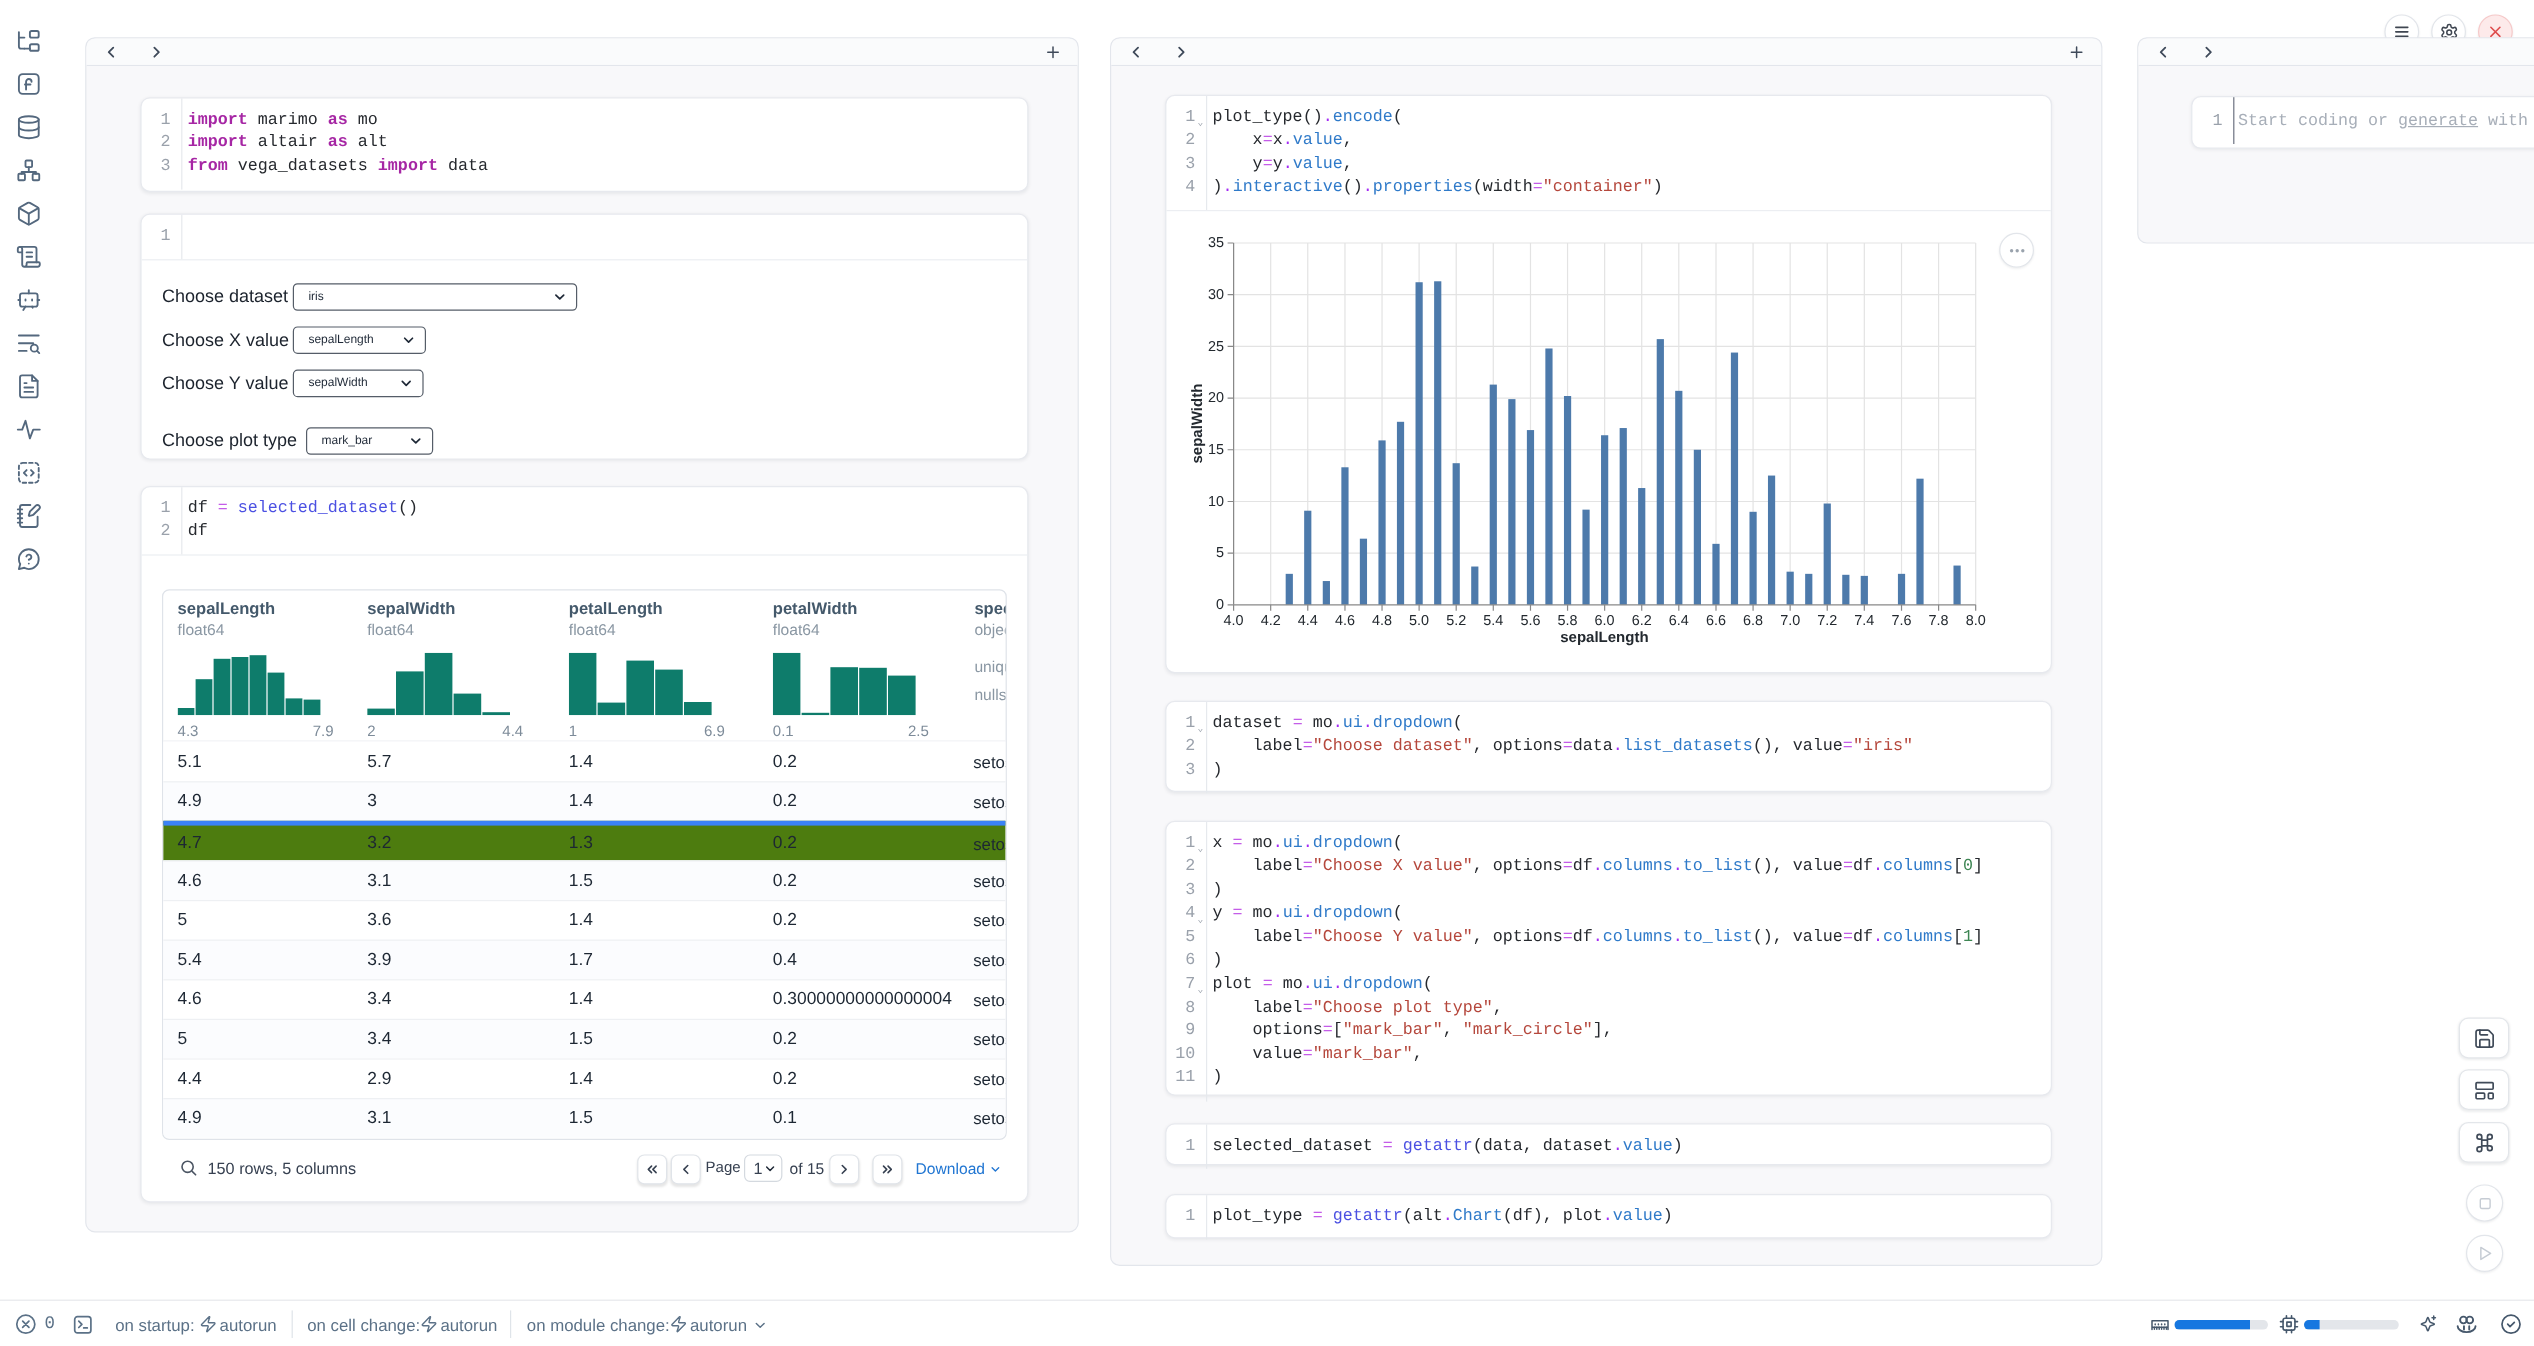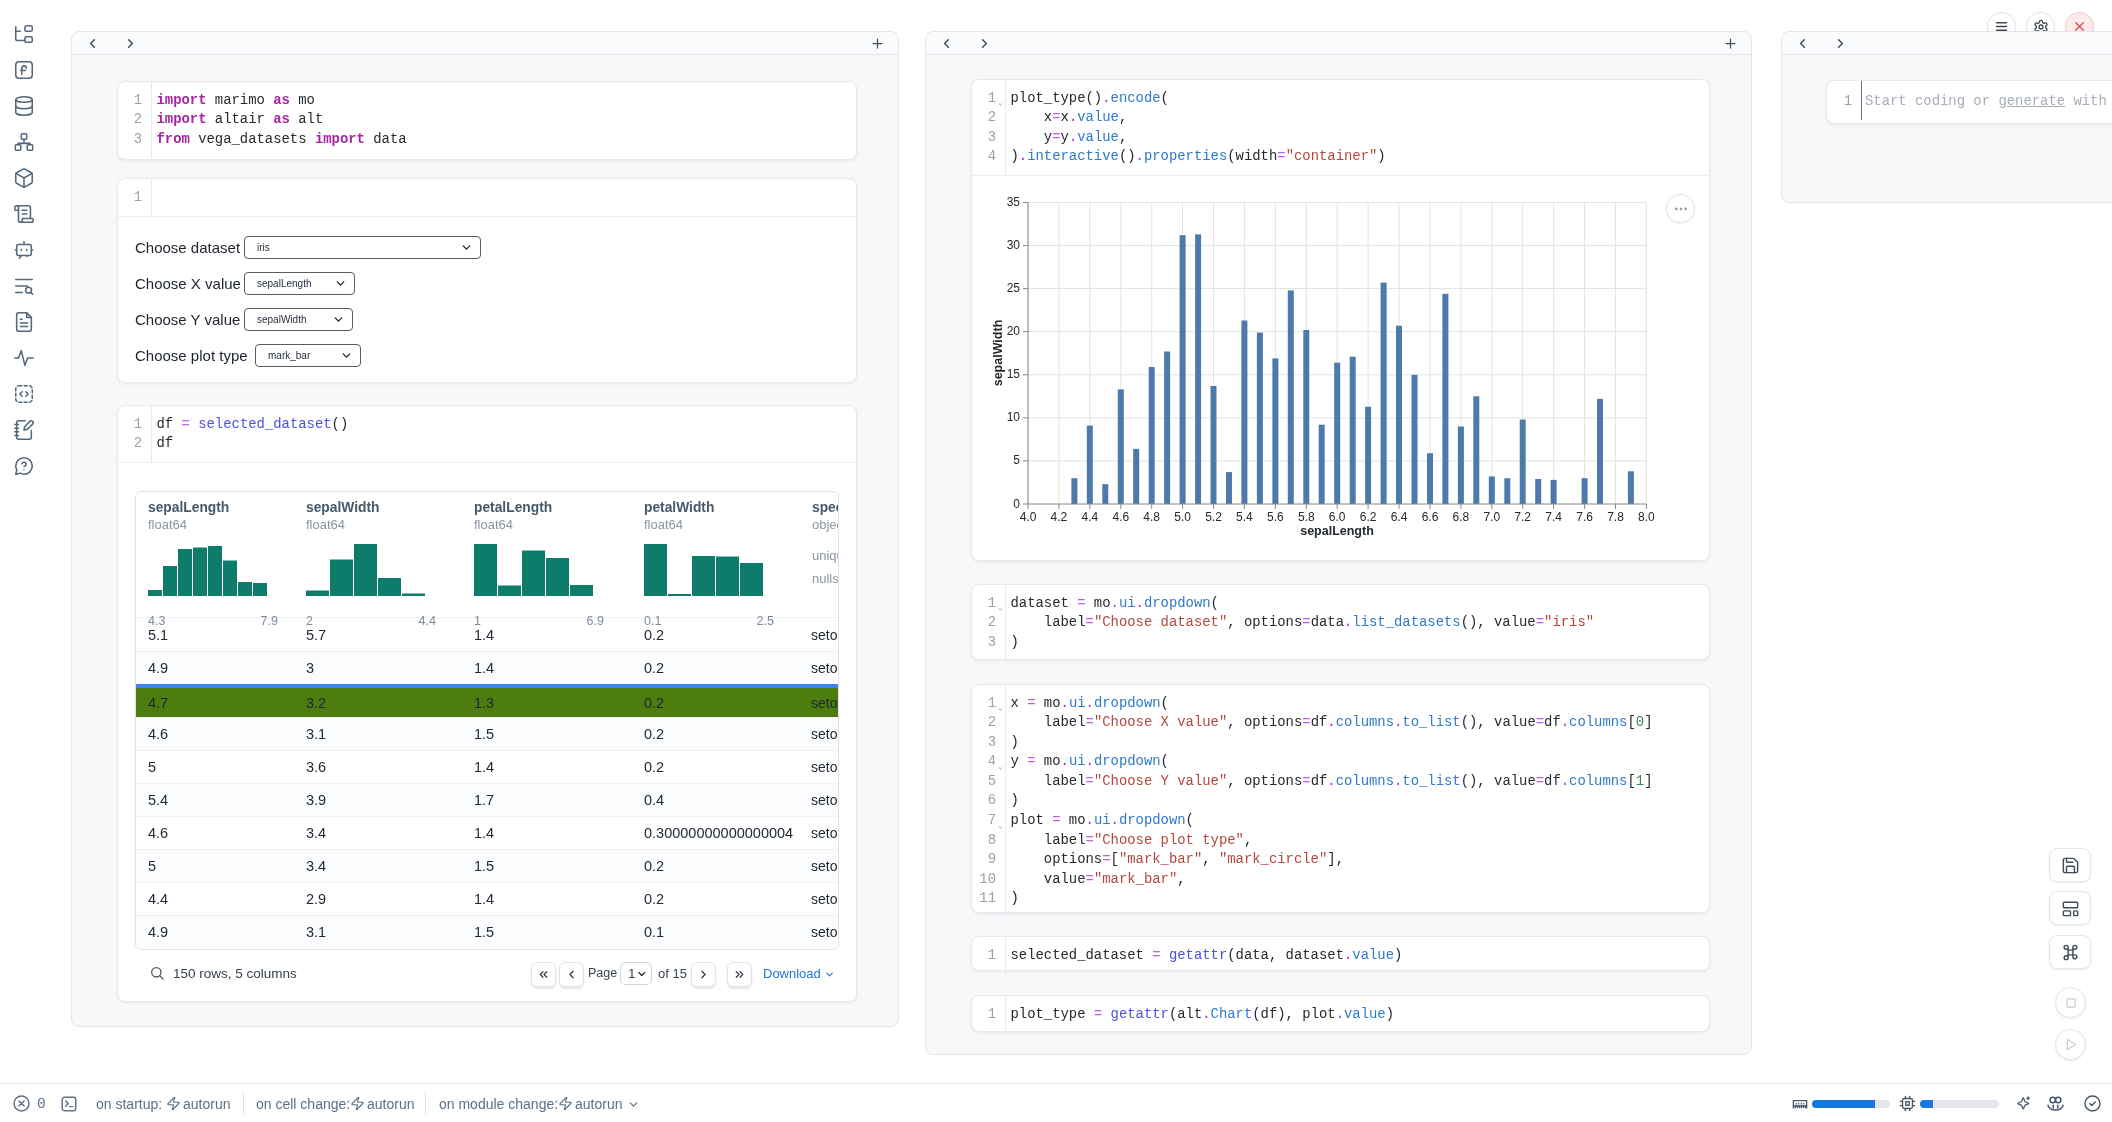--- a/index.html
+++ b/index.html
@@ -18,21 +18,21 @@
 .n{color:#3d8653}
 svg{display:block}
 .ic{position:absolute;left:13px;color:#54687e}
 .hbtn{position:absolute;top:0;height:23px;display:flex;align-items:center;color:#3f4a5a}
 .rowlab{font-size:15px;color:#1c232d;display:inline-block;flex:none}
 .sel{display:inline-flex;align-items:center;justify-content:space-between;height:23px;border:1px solid #555d68;border-radius:4px;background:#fff;font-size:10px;color:#1f2937;padding:0 7px 0 12px}
 .crc{position:absolute;border-radius:50%;background:#fff;border:1px solid #e2e5ea;box-shadow:0 1px 2px rgba(16,24,40,.08);display:flex;align-items:center;justify-content:center}
 .sqbtn{position:absolute;left:2049px;width:42px;height:34px;background:#fff;border:1px solid #e3e6ea;border-radius:8px;box-shadow:0 1px 2px rgba(16,24,40,.08);display:flex;align-items:center;justify-content:center;color:#404b59}
 .thn{font-size:13.8px;font-weight:bold;color:#44596b;line-height:18px;white-space:nowrap}
 .thd{font-size:13px;color:#8a97a3;line-height:16px;white-space:nowrap}
-.thx{display:flex;justify-content:space-between;font-size:12.5px;color:#7d8b99;margin-top:18px;width:130px}
+.thx{display:flex;justify-content:space-between;font-size:12.5px;color:#7d8b99;margin-top:6px;width:130px}
 .pgb{position:absolute;top:3px;width:25px;height:25px;background:#fff;border:1px solid #e0e4e9;border-radius:6px;box-shadow:0 2px 2px rgba(0,0,0,.1);display:inline-flex;align-items:center;justify-content:center}
 .fold{position:absolute;font-size:8px;color:#9aa1ab;letter-spacing:0}
 </style></head>
 <body>
 
 <div class="ic" style="top:24px">
     <svg width="22" height="22" viewBox="0 0 24 24" fill="none" stroke="currentColor" stroke-width="1.7" stroke-linecap="round" stroke-linejoin="round">
       <path d="M3 3v13a2 2 0 0 0 2 2h3"></path>
       <path d="M3 8h5"></path>
       <rect x="13" y="2" width="8" height="6" rx="1.5"></rect>
@@ -178,21 +178,21 @@
           <span class="sel" style="width:237px">iris <svg width="13" height="13" viewBox="0 0 24 24" fill="none" stroke="#1f2937" stroke-width="2.6" stroke-linecap="round" stroke-linejoin="round">
               <path d="M6 9l6 6 6-6"></path>
             </svg></span>
         </div>
    <div style="display:flex;align-items:center;margin-bottom:13px">
           <span class="rowlab" style="width:109px">Choose X value</span>
           <span class="sel" style="width:111px">sepalLength <svg width="13" height="13" viewBox="0 0 24 24" fill="none" stroke="#1f2937" stroke-width="2.6" stroke-linecap="round" stroke-linejoin="round">
               <path d="M6 9l6 6 6-6"></path>
             </svg></span>
         </div>
-   <div style="display:flex;align-items:center;margin-bottom:13px">
+   <div style="display:flex;align-items:center;margin-bottom:25px">
           <span class="rowlab" style="width:109px">Choose Y value</span>
           <span class="sel" style="width:109px">sepalWidth <svg width="13" height="13" viewBox="0 0 24 24" fill="none" stroke="#1f2937" stroke-width="2.6" stroke-linecap="round" stroke-linejoin="round">
               <path d="M6 9l6 6 6-6"></path>
             </svg></span>
         </div>
    <div style="display:flex;align-items:center">
           <span class="rowlab" style="width:120px">Choose plot type</span>
           <span class="sel" style="width:106px">mark_bar <svg width="13" height="13" viewBox="0 0 24 24" fill="none" stroke="#1f2937" stroke-width="2.6" stroke-linecap="round" stroke-linejoin="round">
               <path d="M6 9l6 6 6-6"></path>
             </svg></span>

